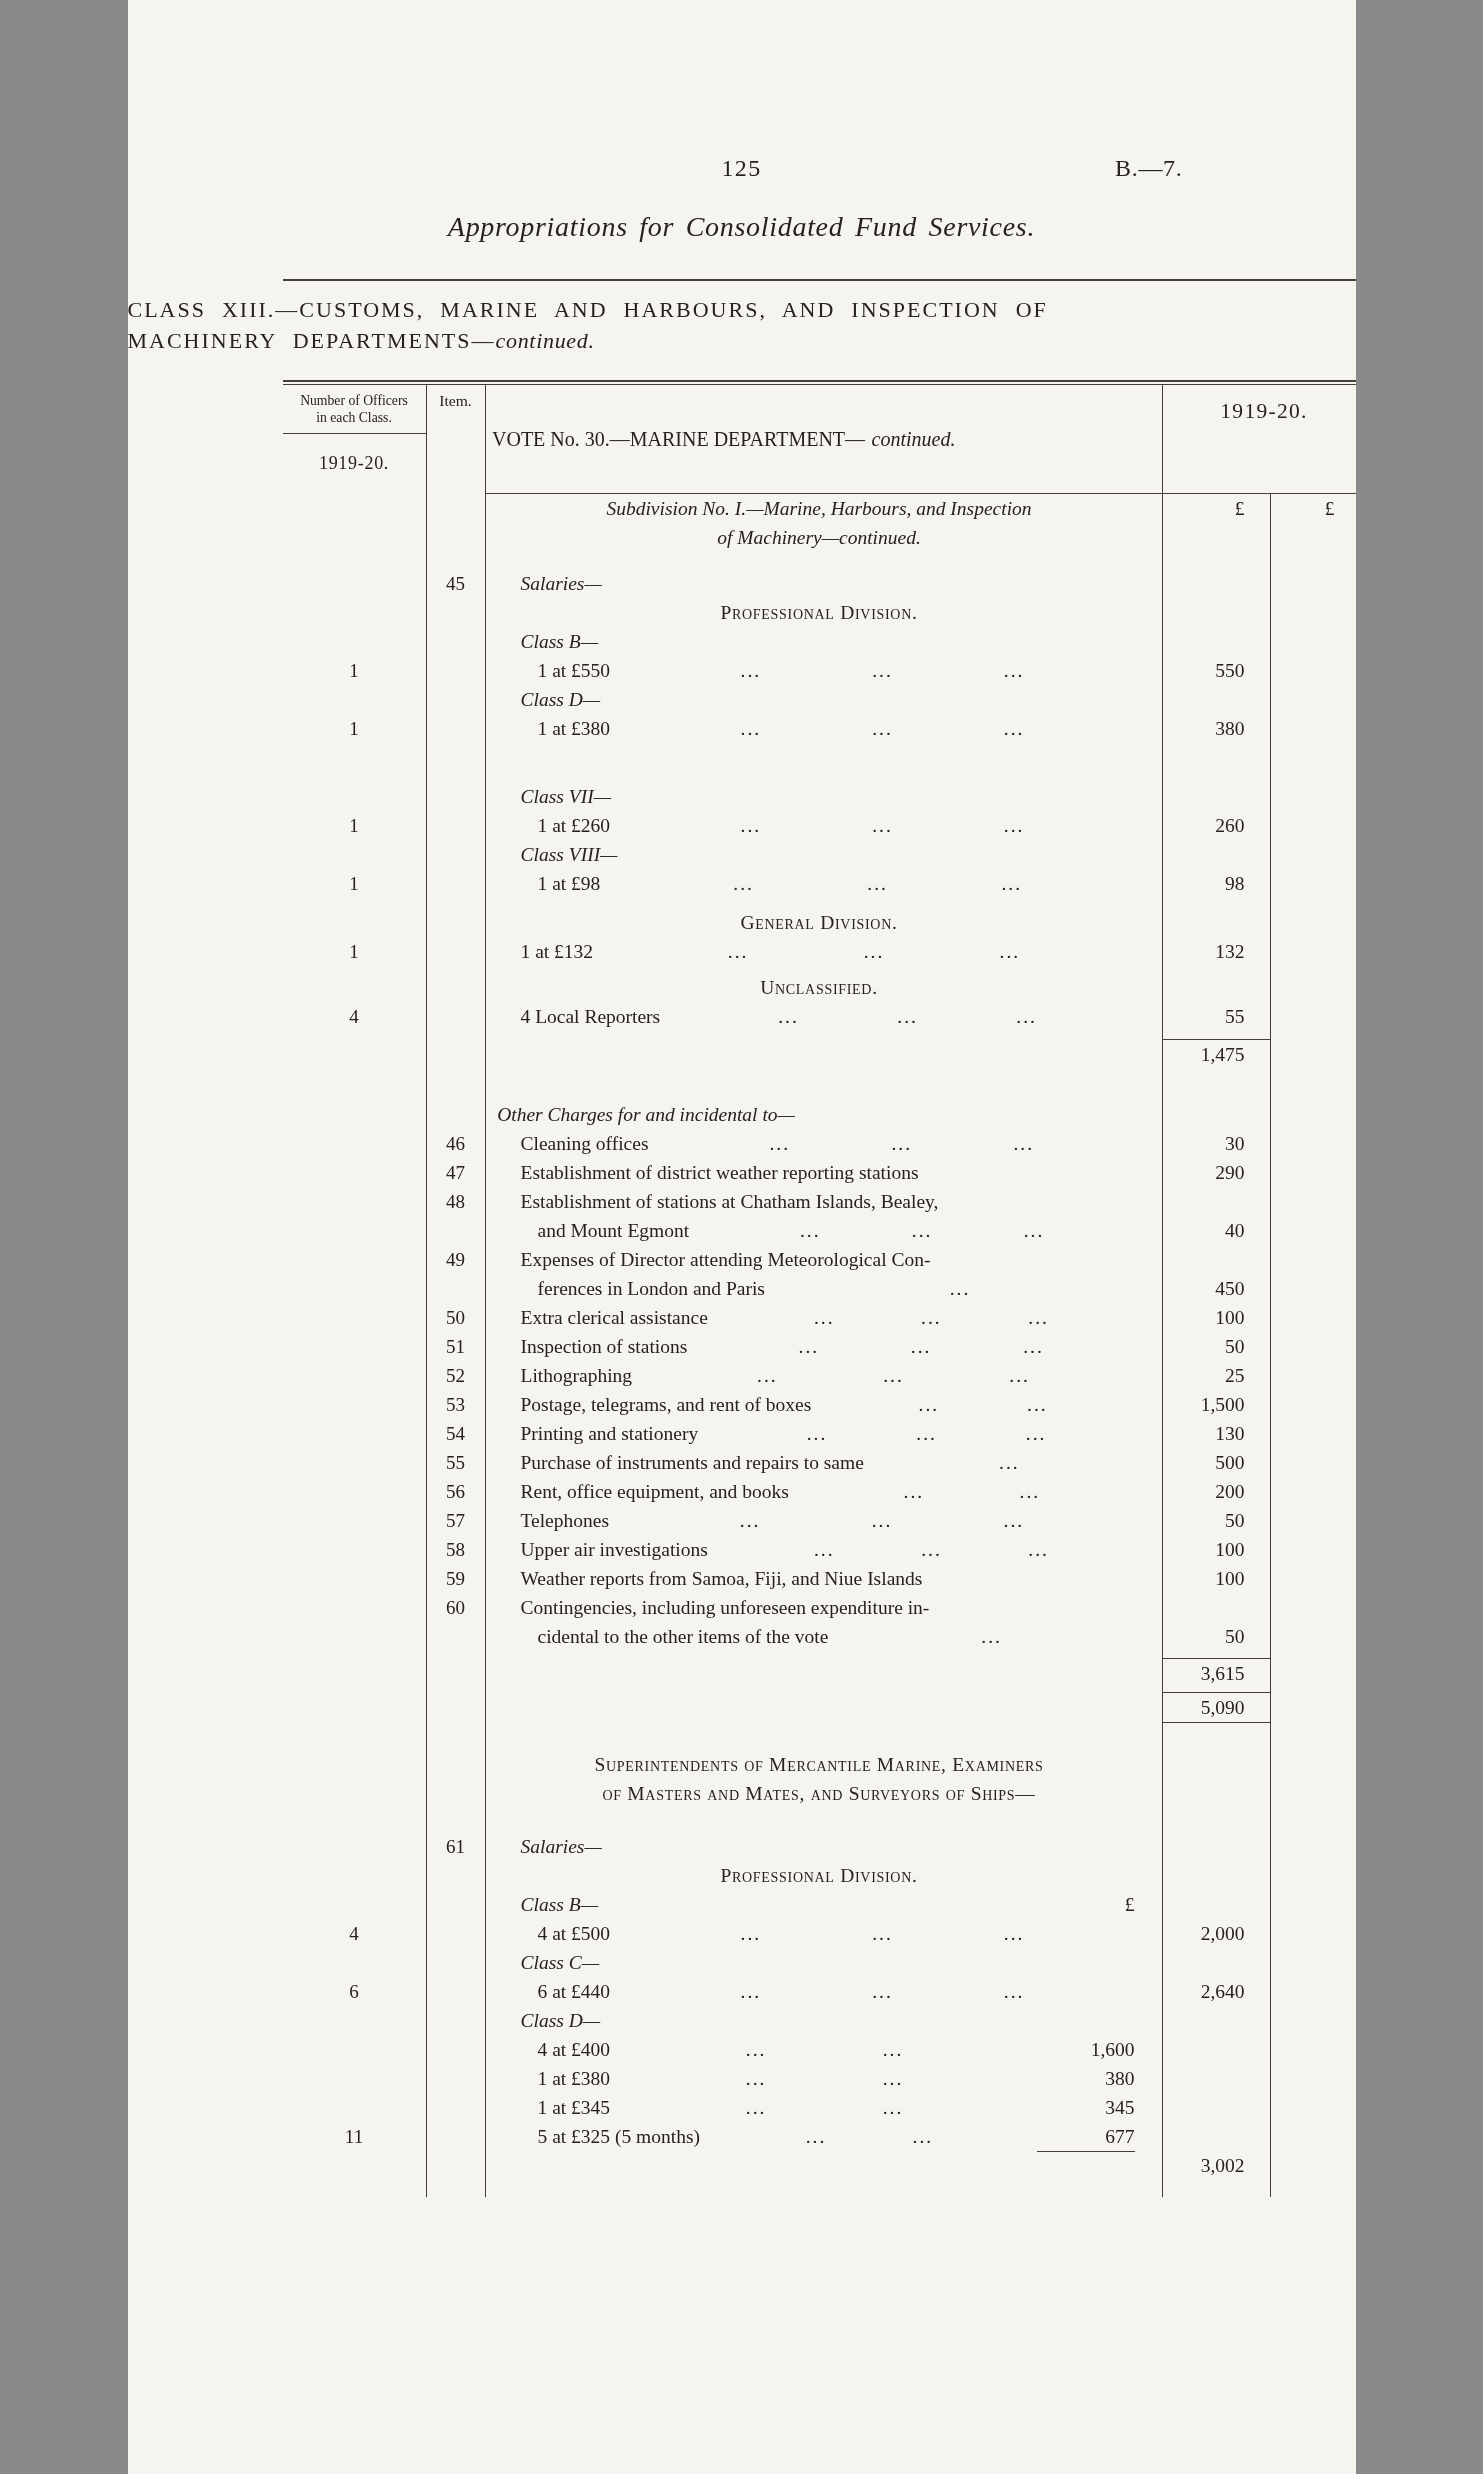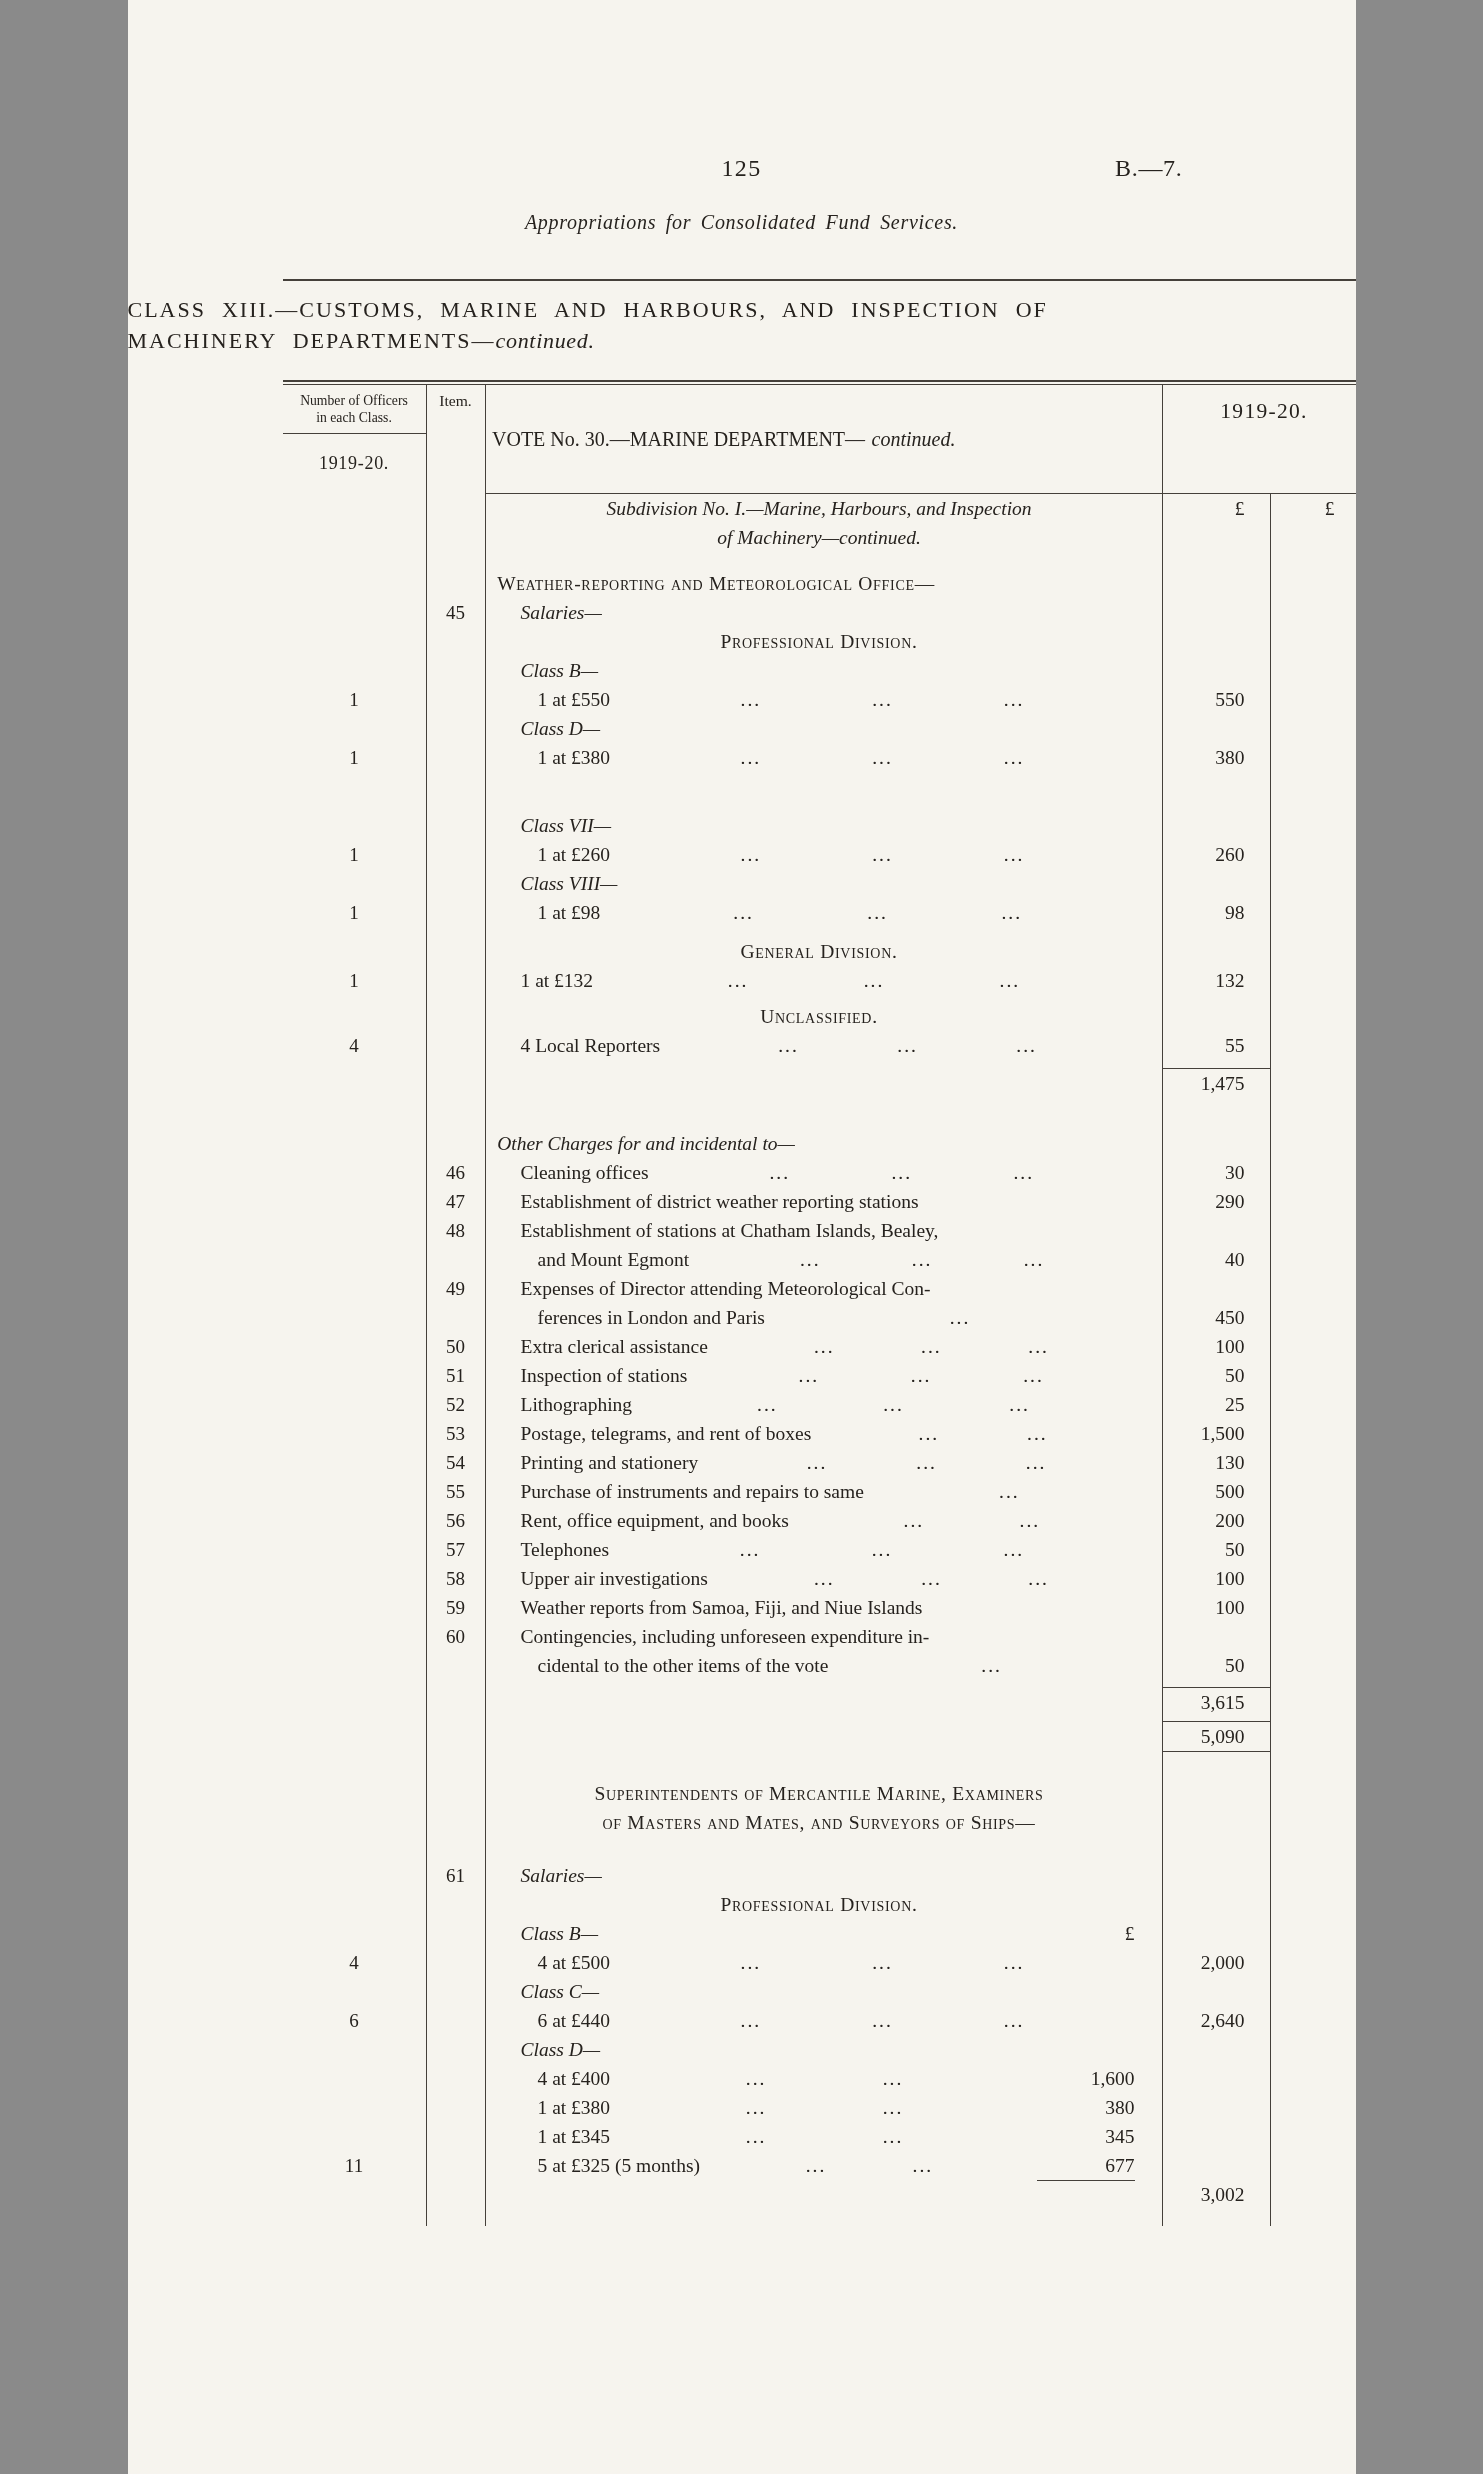--- a/index.html
+++ b/index.html
@@ -15,21 +15,21 @@
     overflow: hidden;
   }
 
   .pagehead { position: absolute; top: 155px; left: 0; width: 100%; }
   .pageno  { text-align: center; font-size: 24px; letter-spacing: 1.3px; }
   .docref  { position: absolute; top: 0; right: 173px; font-size: 24px; letter-spacing: 0.7px; }
 
   .runtitle {
     position: absolute; top: 211px; left: 0; width: 100%;
     text-align: center; font-style: italic;
-    font-size: 20px; letter-spacing: 0.7px; word-spacing: 3.9px;
+    font-size: 28px; letter-spacing: 0.7px; word-spacing: 3.9px;
   }
   .titlerule { position: absolute; top: 279px; left: 155px; width: 1175px; height: 2px; background: var(--rule, #45403a); }
 
   .classhead { position: absolute; top: 297px; left: 0; width: 100%; text-align: left; font-size: 22px; letter-spacing: 2px; word-spacing: 8.5px; }
   .ch-line2 { margin-top: 5.2px; }
   .ch-line2 em { letter-spacing: 0.7px; word-spacing: 1.3px; }
 
   .tablewrap { position: absolute; top: 380px; left: 155px; width: 1083px; }
   .doublerule { height: 4.6px; border-top: 2px solid var(--rule, #45403a); border-bottom: 1.3px solid var(--rule, #45403a); }
 
@@ -126,31 +126,20 @@
         </div>
         <div class="tr gaprow" style="height: 17px;">
           <div class="td off"></div>
           <div class="td item"></div>
           <div class="td main"></div>
           <div class="td m1"></div>
           <div class="td m2"></div>
         </div>
         <div class="tr">
           <div class="td off"></div>
-          <div class="td item"></div>
-          <div class="td main">
-            <div class="line ind0 sc">
-              <div class="lbl" style="display: inline;">Weather-reporting and Meteorological Office—</div>
-            </div>
-          </div>
-          <div class="td m1"></div>
-          <div class="td m2"></div>
-        </div>
-        <div class="tr">
-          <div class="td off"></div>
           <div class="td item">45</div>
           <div class="td main">
             <div class="line ind1 it">
               <div class="lbl" style="display: inline;">Salaries—</div>
             </div>
           </div>
           <div class="td m1"></div>
           <div class="td m2"></div>
         </div>
         <div class="tr">

